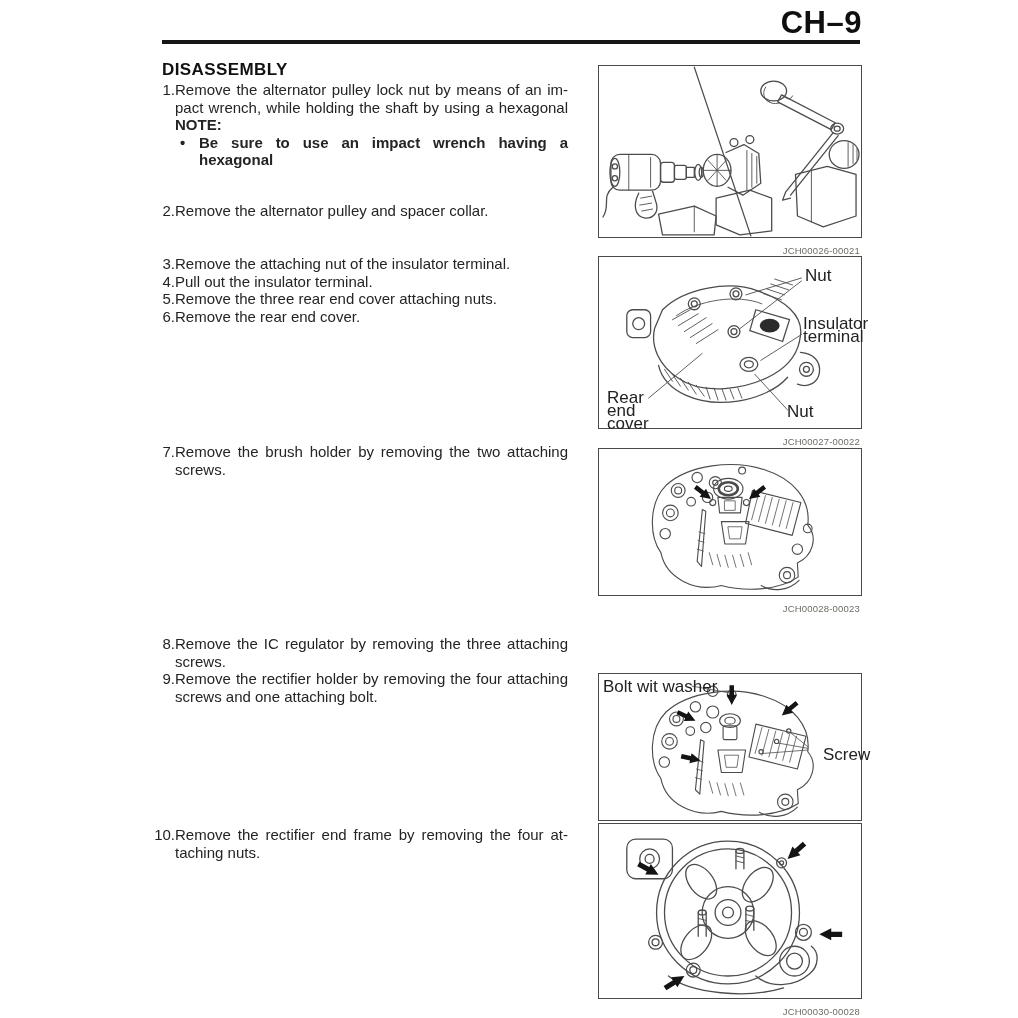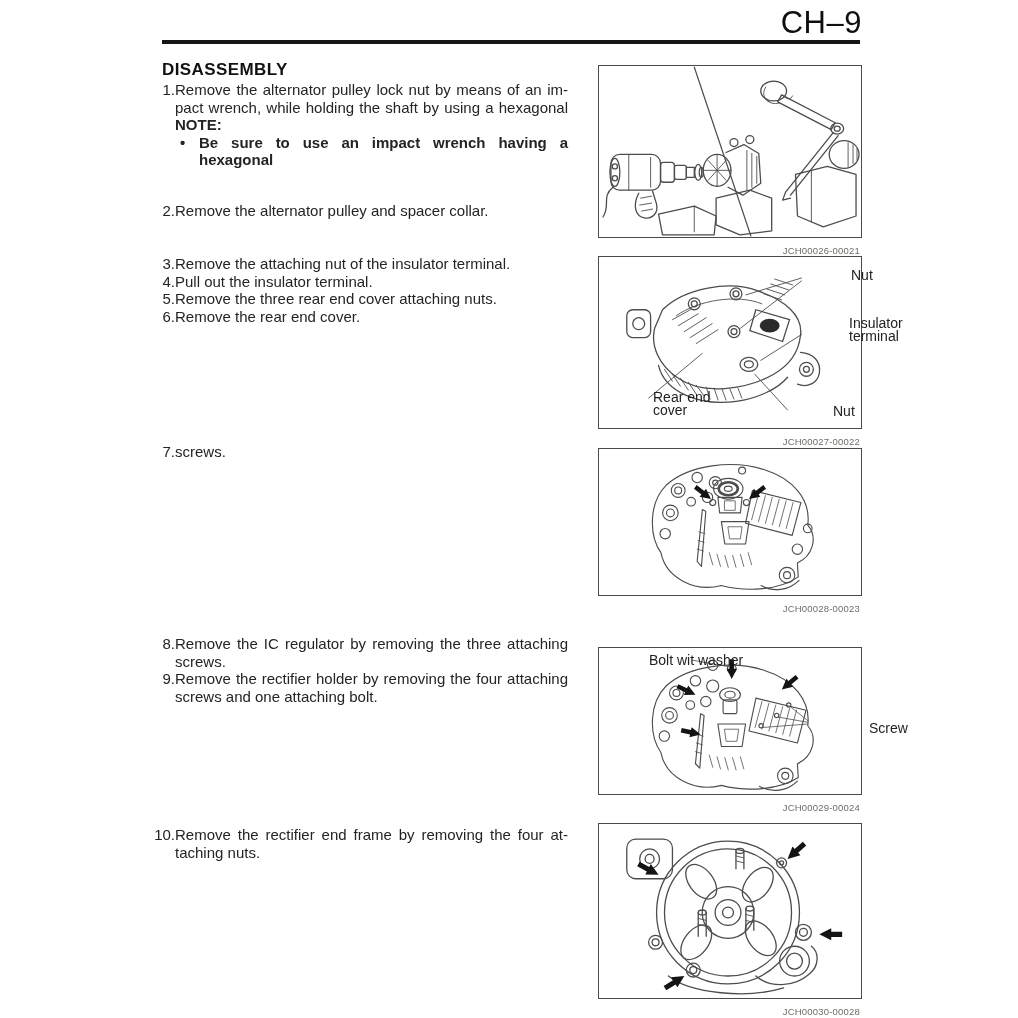--- a/index.html
+++ b/index.html
@@ -1,20 +1,20 @@
 <!DOCTYPE html>
 <html><head>
 <meta charset="utf-8">
 <style>
   html,body{margin:0;padding:0;background:#ffffff;}
   .page{position:relative;width:1018px;height:1018px;background:#fff;
         font-family:"Liberation Sans",sans-serif;color:#222;overflow:hidden;}
 
   
-  .ch{position:absolute;top:5px;right:156px;font-size:31px;font-weight:400;
+  .ch{position:absolute;top:5px;right:156px;font-size:31px;font-weight:700;
       letter-spacing:.5px;color:#0f0f0f;}
   .rule{position:absolute;left:162px;top:40px;width:698px;height:3.5px;background:#161616;}
   .title{position:absolute;top:60px;left:162px;margin:0;font-size:17px;font-weight:700;
          letter-spacing:.4px;color:#111;}
 
   
   .tblock{position:absolute;left:152px;width:416px;font-size:15px;line-height:17.5px;color:#242424;}
   .row{display:flex;align-items:flex-start;}
   .num{flex:0 0 23px;text-align:right;}
   .body{flex:1;min-width:0;}
@@ -22,21 +22,21 @@
   .bold{font-weight:700;}
   .bullet{flex:0 0 24px;padding-left:5px;box-sizing:border-box;}
   .bbody{flex:1;min-width:0;}
 
   
   .figure{position:absolute;left:598px;width:264px;border:1.4px solid #4a4a4a;
           box-sizing:border-box;background:#fff;}
   .figure svg{display:block;width:100%;height:100%;}
   .cap{position:absolute;right:1px;top:100%;margin-top:8px;font-size:9.5px;
        color:#6d6d66;letter-spacing:.2px;white-space:nowrap;}
-  .lbl{position:absolute;font-size:14px;line-height:13px;color:#222;margin-left:46px;}
+  .lbl{position:absolute;font-size:17px;line-height:13px;color:#222;}
   .ln{fill:none;stroke:#4c4c4c;stroke-width:1.3;stroke-linejoin:round;stroke-linecap:round;}
   .thin{fill:none;stroke:#4c4c4c;stroke-width:.9;stroke-linejoin:round;stroke-linecap:round;}
   .arw{fill:#141414;stroke:none;}
   .dk{fill:#2b2b2b;stroke:none;}
 </style>
 </head>
 <body>
 
 <div class="page">
 
@@ -94,20 +94,21 @@
       <div class="body">
           <div>Remove the rear end cover.</div>
         </div>
       </div>
   </div>
 
   <div class="tblock" style="top:443px">
     <div class="row">
       <div class="num">7.</div>
       <div class="body">
+        <div class="jline">Remove the brush holder by removing the two attaching</div>
         <div>screws.</div>
       </div>
     </div>
   </div>
 
   <div class="tblock" style="top:635px">
     <div class="row">
       <div class="num">8.</div>
       <div class="body">
         <div class="jline">Remove the IC regulator by removing the three attaching</div>
@@ -239,21 +240,21 @@
         <circle class="ln" cx="198" cy="146" r="4"></circle>
       <path class="ln" d="M168 158 C182 166 200 164 212 152"></path>
       <circle class="ln" cx="210" cy="116" r="6"></circle>
         <circle class="ln" cx="222" cy="92" r="5"></circle>
       <path class="arw" d="M0 0 L-12 -6 L-12 -2.6 L-23 -2.6 L-23 2.6 L-12 2.6 L-12 6 Z" transform="translate(110,58) rotate(38)"></path>
       <path class="arw" d="M0 0 L-12 -6 L-12 -2.6 L-23 -2.6 L-23 2.6 L-12 2.6 L-12 6 Z" transform="translate(154,58) rotate(142)"></path>
     </svg>
     <div class="cap">JCH00028-00023</div>
   </div>
 
-  <div class="figure" style="top:647px;height:148px">
+  <div class="figure" style="top:673px;height:148px">
     <svg viewBox="0 0 264 169">
       <path class="ln" d="M58 44 C84 20 136 14 172 26 C204 36 226 60 222 90 C234 104 228 126 210 134 L211 150 C190 164 152 167 122 159 C92 167 58 151 52 121 C38 101 38 64 58 44 Z"></path>
       <circle class="ln" cx="134" cy="24" r="5"></circle>
         <circle class="ln" cx="134" cy="24" r="2"></circle>
       <circle class="ln" cx="112" cy="20" r="6"></circle>
       <circle class="ln" cx="70" cy="52" r="8"></circle>
         <circle class="ln" cx="70" cy="52" r="4"></circle>
       <circle class="ln" cx="92" cy="38" r="6"></circle>
         <circle class="ln" cx="112" cy="44" r="7"></circle>
       <circle class="ln" cx="62" cy="78" r="9"></circle>

